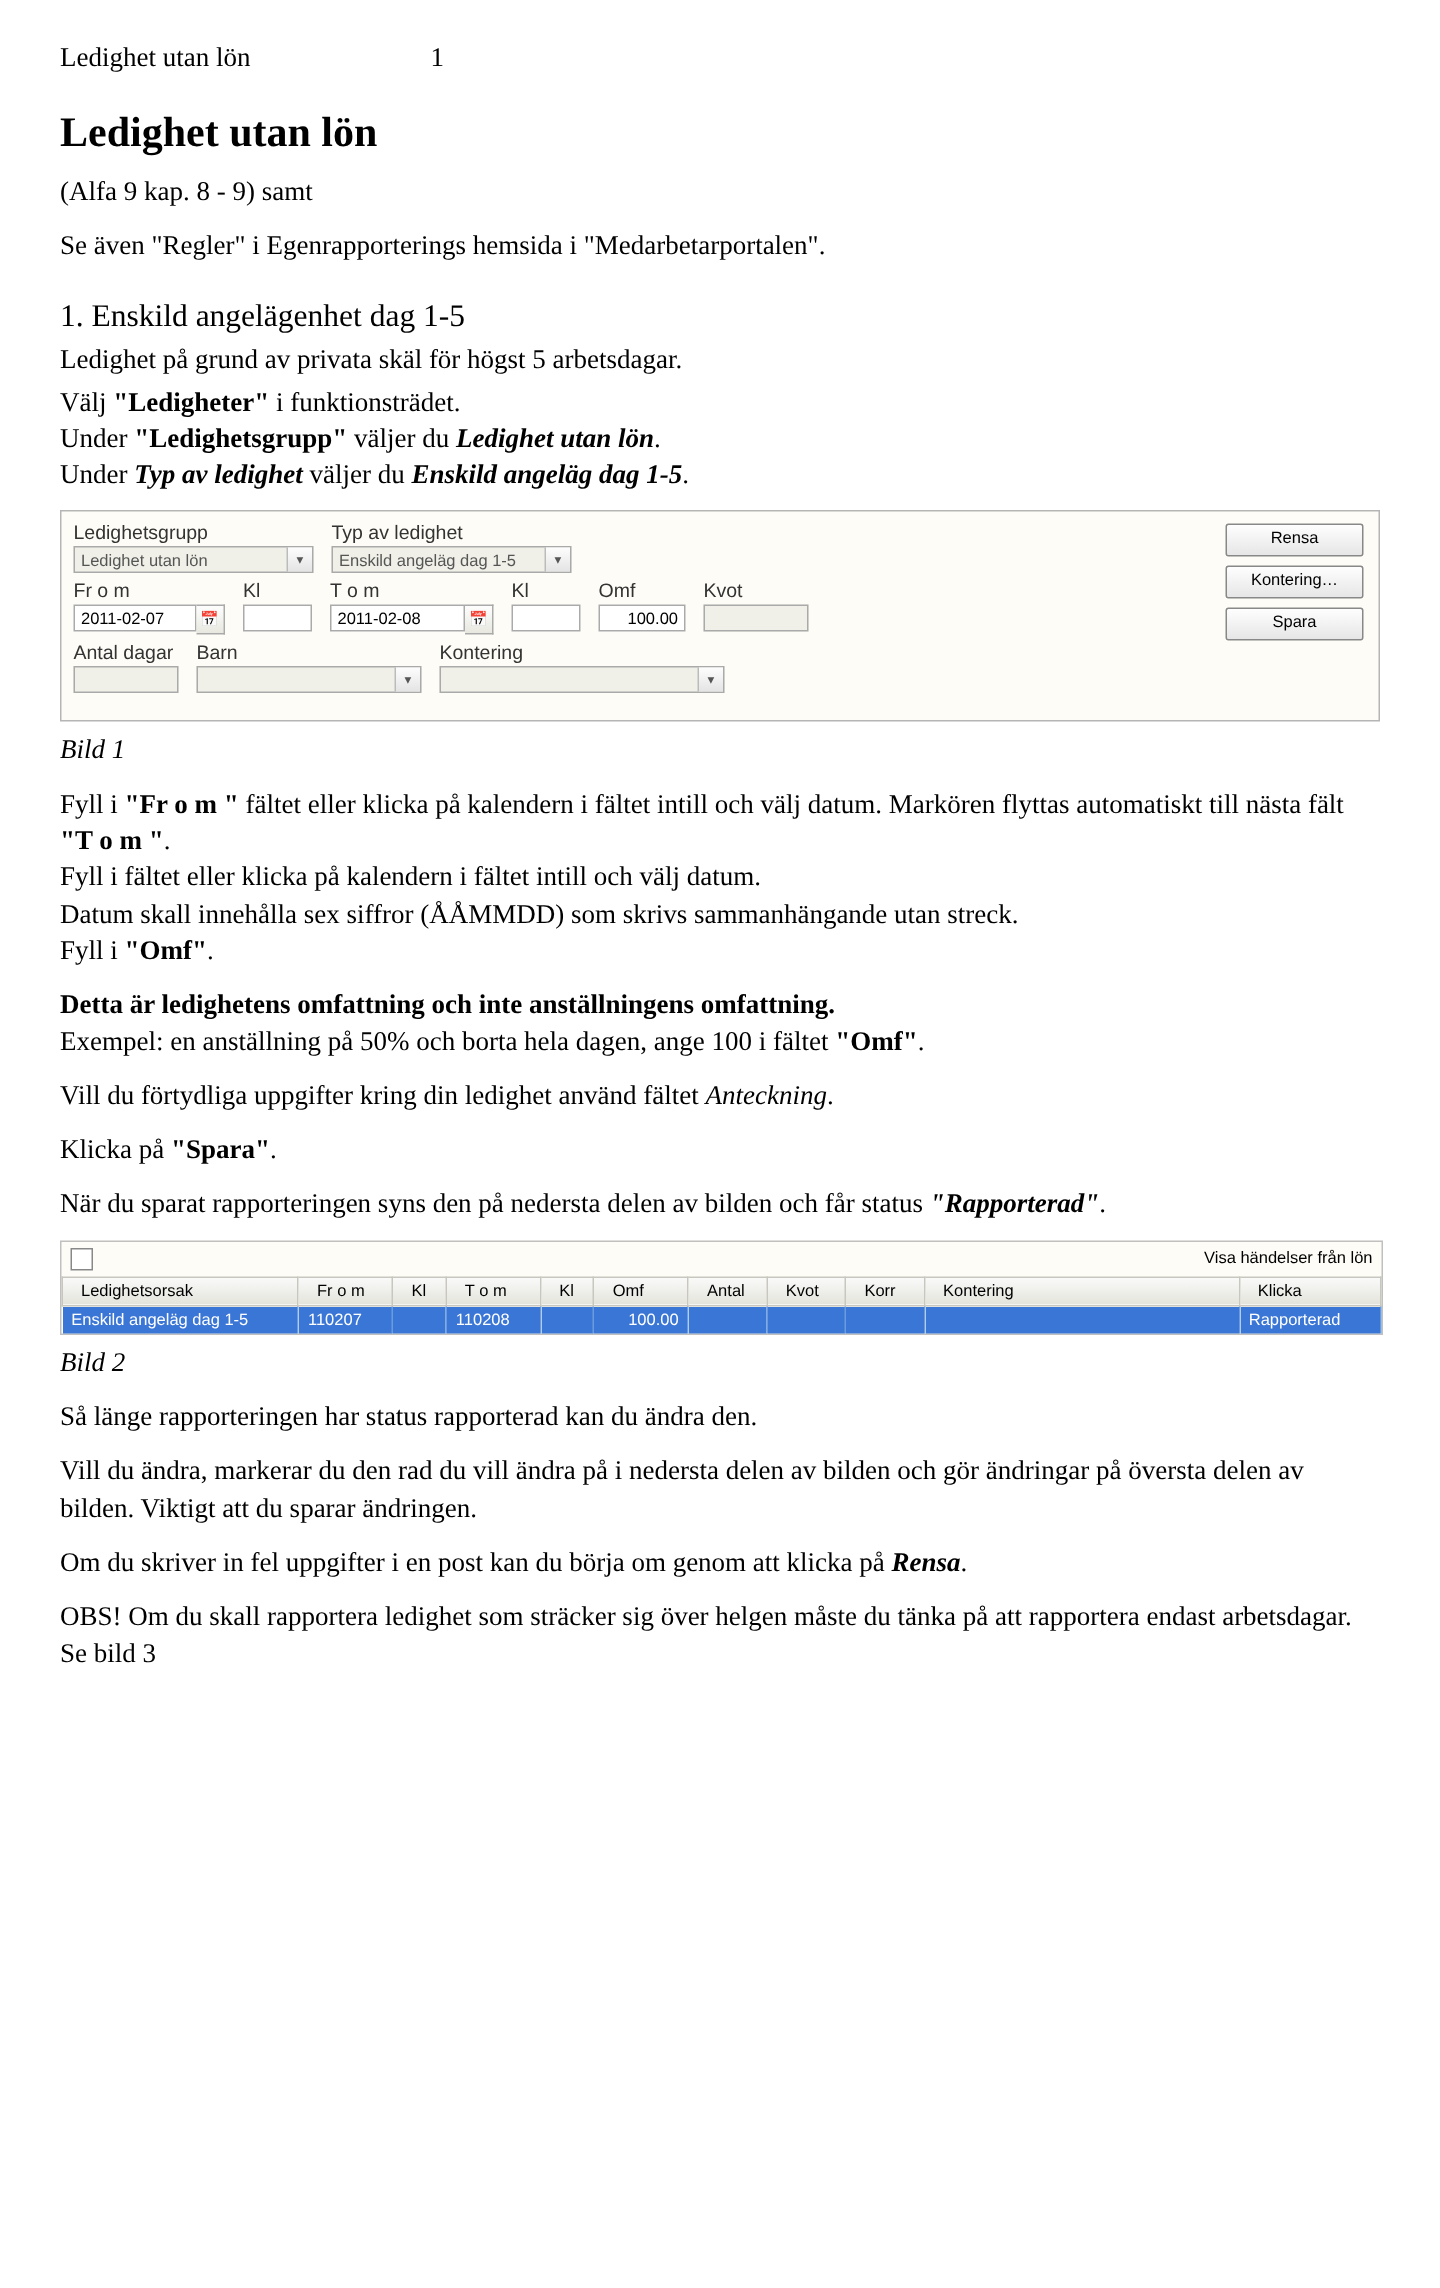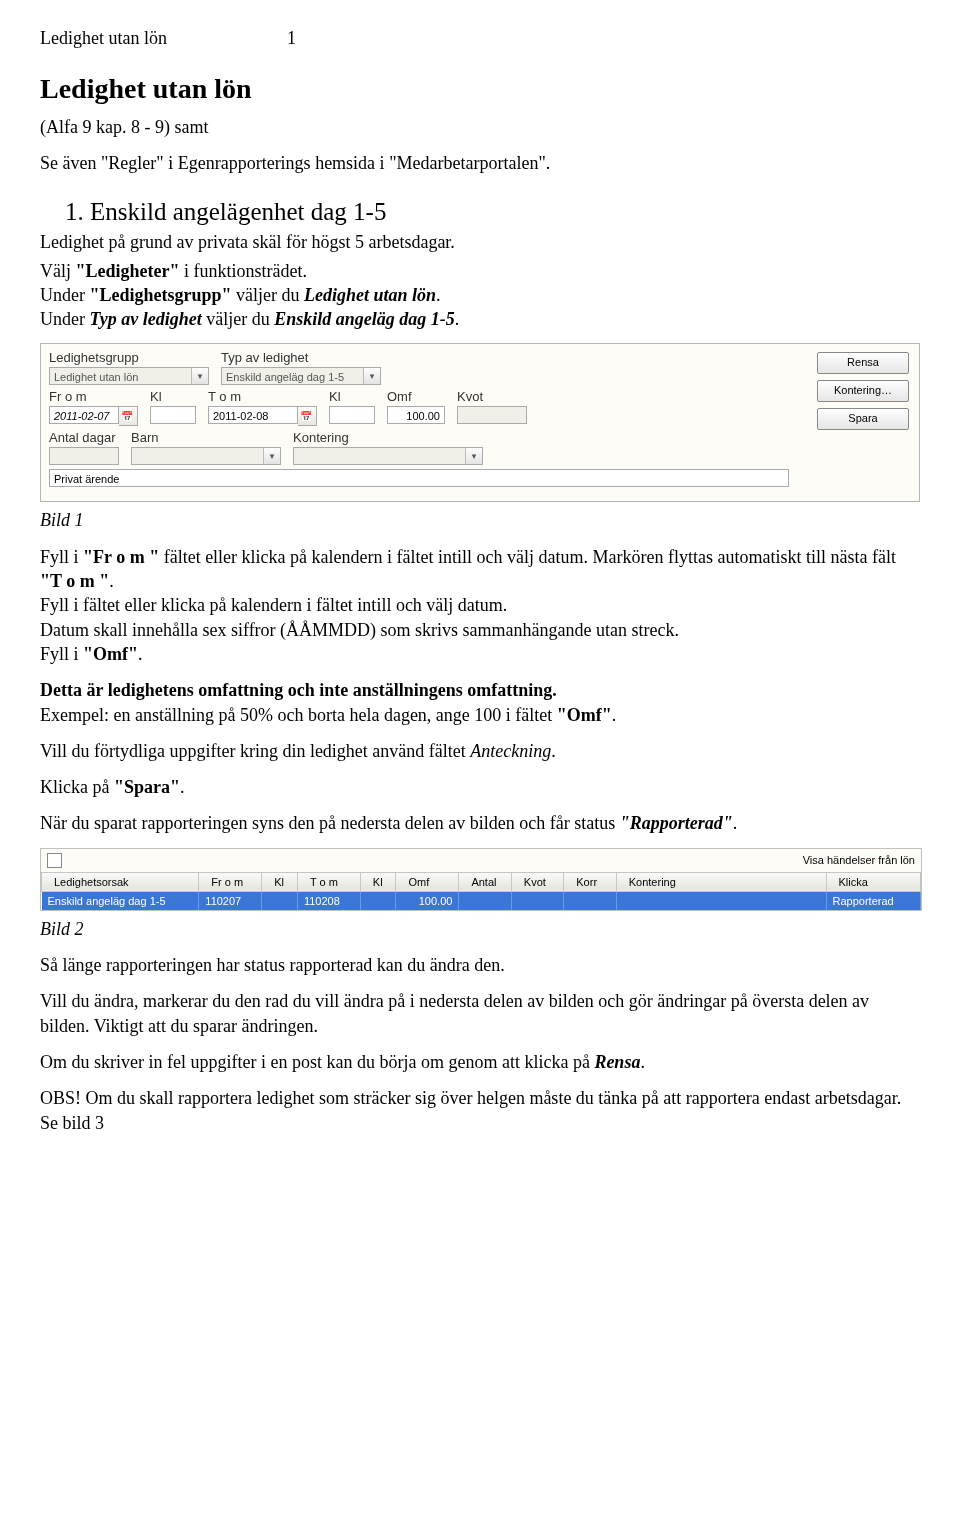--- a/index.html
+++ b/index.html
@@ -83,21 +83,21 @@
     display: flex; flex-direction: column; gap: 6px;
   }
   .winbtn {
     width: 90px; height: 20px;
     border: 1px solid #888;
     background: linear-gradient(#fefefe,#e6e6e6);
     font-family: Arial, sans-serif; font-size: 11px;
     text-align: center; line-height: 18px;
     border-radius: 2px;
   }
-  .w-frm { width: 70px; font-style: italic; }
+  .w-frm { width: 82px; }
   .w-kl  { width: 46px; }
   .w-tom { width: 90px; }
   .w-omf { width: 58px; }
   .w-kvot{ width: 70px; }
   .w-grp { width: 160px; }
   .w-typ { width: 160px; }
   .w-barn{ width: 150px; }
   .w-kont{ width: 190px; }
   .w-ant { width: 70px; }
   .w-note{ width: 740px; }
@@ -151,21 +151,21 @@
   <span>1</span>
 </div>
 
 <h1>Ledighet utan lön</h1>
 
 <p>(Alfa 9 kap. 8 - 9) samt</p>
 <p>
   <span>Se även </span><span>"Regler"</span><span> i Egenrapporterings hemsida i </span><span>"Medarbetarportalen"</span><span>.</span>
 </p>
 
-<h2 style="font-size:25px;margin-left:25px;">1. Enskild angelägenhet dag 1-5</h2>
+<h2 style="font-size:21px;">1. Enskild angelägenhet dag 1-5</h2>
 <div style="">Ledighet på grund av privata skäl för högst 5 arbetsdagar.</div>
 
 <p>
   <span>Välj </span><span class="bold">"Ledigheter"</span><span> i funktionsträdet.</span><br>
   <span>Under </span><span class="bold">"Ledighetsgrupp"</span><span> väljer du </span><span class="bolditalic">Ledighet utan lön</span><span>.</span><br>
   <span>Under </span><span class="bolditalic">Typ av ledighet</span><span> väljer du </span><span class="bolditalic"> Enskild angeläg dag 1-5</span><span>.</span>
 </p>
 
 <div class="form-shot">
   <div class="side-btns">
@@ -240,21 +240,20 @@
       <span class="flabel">Kontering</span>
       <div class="dd-wrap">
         <div class="finput disabled w-kont"></div>
         <div class="dd-arrow">▾</div>
       </div>
     </div>
   </div>
 
   <div class="form-row">
     <div class="fgroup">
-      <div class="finput w-note">Privat ärende</div>
     </div>
   </div>
 </div>
 
 <p class="italic">Bild 1</p>
 
 <p>
   <span>Fyll i </span><span class="bold">"Fr o m "</span><span> fältet eller klicka på kalendern i fältet intill och välj datum. Markören flyttas automatiskt till nästa fält </span><span class="bold">"T o m "</span><span>.</span><br>
   <span>Fyll i fältet eller klicka på kalendern i fältet intill och välj datum.</span><br>
   <span> Datum skall innehålla sex siffror (ÅÅMMDD) som skrivs sammanhängande utan streck.</span><br>

